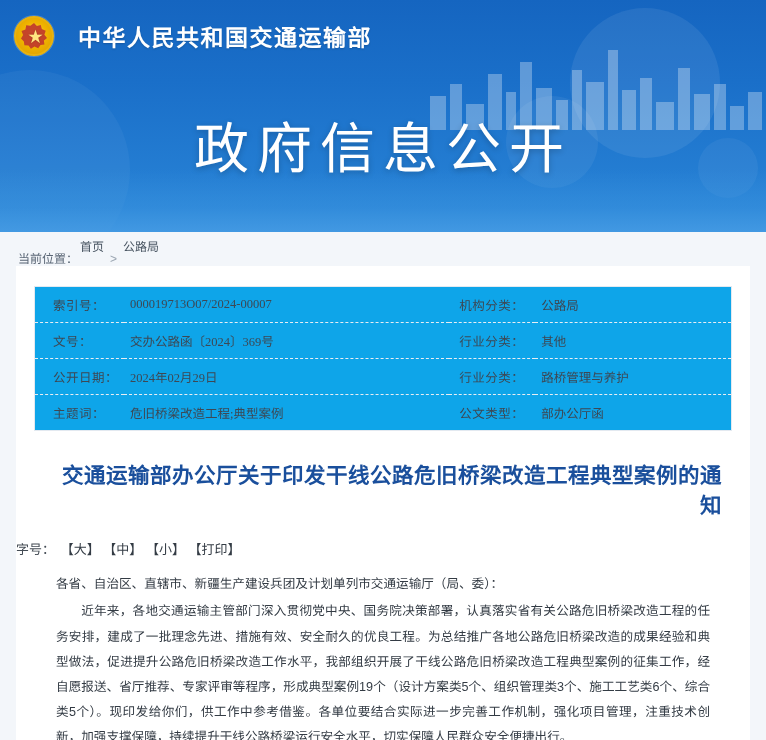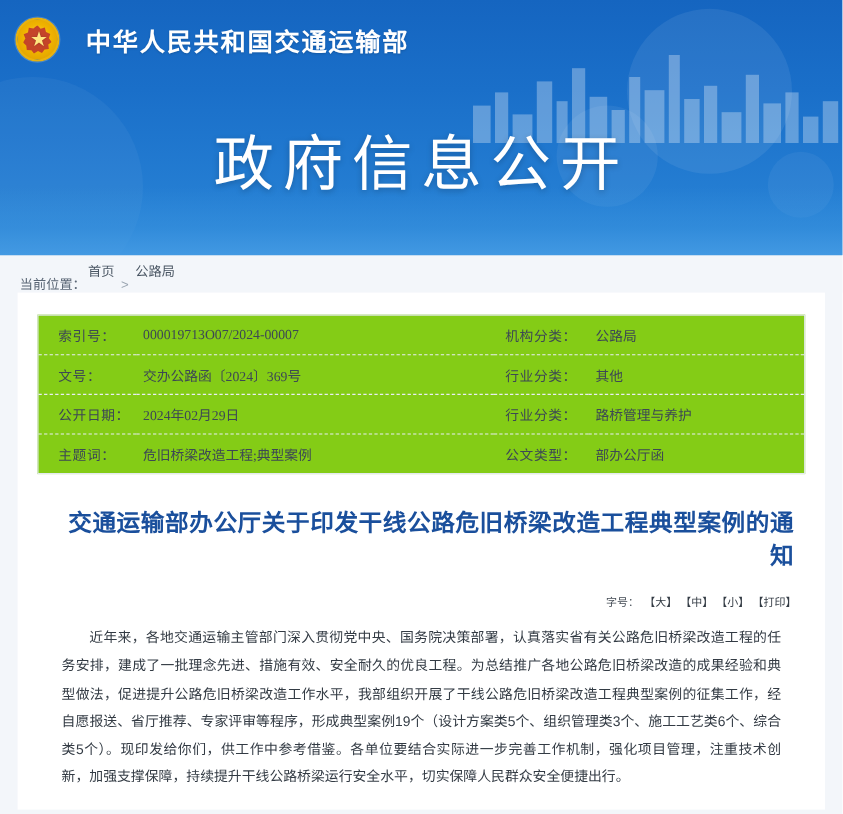--- a/index.html
+++ b/index.html
@@ -124,21 +124,21 @@
     margin: 0 16px;
     min-height: 470px;
     padding: 14px 0 0 0;
     position: relative;
   }
 
   
   .meta {
     margin: 6px 18px 0 18px;
     border: 1px solid #e3e9f0;
-    background: #84cc16;
+    background: #0ea5e9;
     font-size: 12.5px;
     color: #3d4854;
   }
   .meta table { width: 100%; border-collapse: collapse; }
   .meta td {
     padding: 8px 6px;
     vertical-align: middle;
     white-space: nowrap;
   }
   .meta td.k {
@@ -158,22 +158,22 @@
     font-size: 21.5px;
     font-weight: bold;
     color: #1a4f9c;
     letter-spacing: .5px;
     line-height: 1.4;
   }
 
   
   .fs-bar {
     margin: 18px 26px 0 0;
-    text-align: right;
-    font-size: 10px;
+    text-align: left;
+    font-size: 13px;
     color: #444c55;
   }
   .fs-bar .fs-label { margin-right: 2px; }
   .fs-bar .fs-item { color: #333b44; cursor: pointer; }
 
   
   .doc-body {
     margin: 14px 40px 0 40px;
     font-size: 12.6px;
     color: #333b44;
@@ -274,18 +274,19 @@
 
     <div class="fs-bar">
       <span class="fs-label">字号：</span>
       <span class="fs-item">【大】</span>
       <span class="fs-item">【中】</span>
       <span class="fs-item">【小】</span>
       <span class="fs-item">【打印】</span>
     </div>
 
     <div class="doc-body">
+      <p>各省、自治区、直辖市、新疆生产建设兵团及计划单列市交通运输厅（局、委）：</p>
       <p class="indent">近年来，各地交通运输主管部门深入贯彻党中央、国务院决策部署，认真落实省有关公路危旧桥梁改造工程的任务安排，建成了一批理念先进、措施有效、安全耐久的优良工程。为总结推广各地公路危旧桥梁改造的成果经验和典型做法，促进提升公路危旧桥梁改造工作水平，我部组织开展了干线公路危旧桥梁改造工程典型案例的征集工作，经自愿报送、省厅推荐、专家评审等程序，形成典型案例19个（设计方案类5个、组织管理类3个、施工工艺类6个、综合类5个）。现印发给你们，供工作中参考借鉴。各单位要结合实际进一步完善工作机制，强化项目管理，注重技术创新，加强支撑保障，持续提升干线公路桥梁运行安全水平，切实保障人民群众安全便捷出行。</p>
 
     </div>
 
   </div>
 </div>
 
 </body></html>

